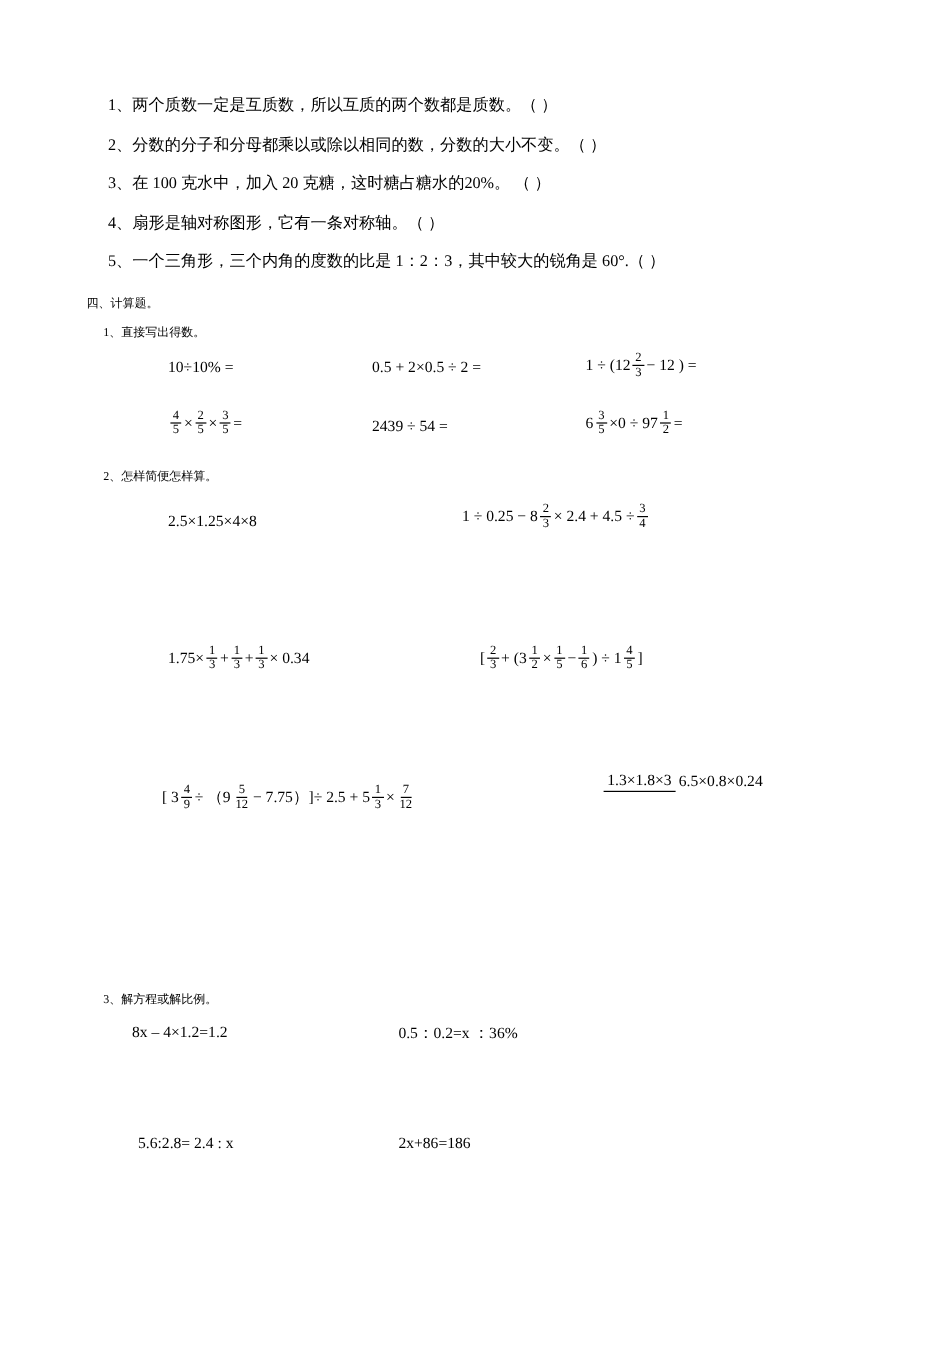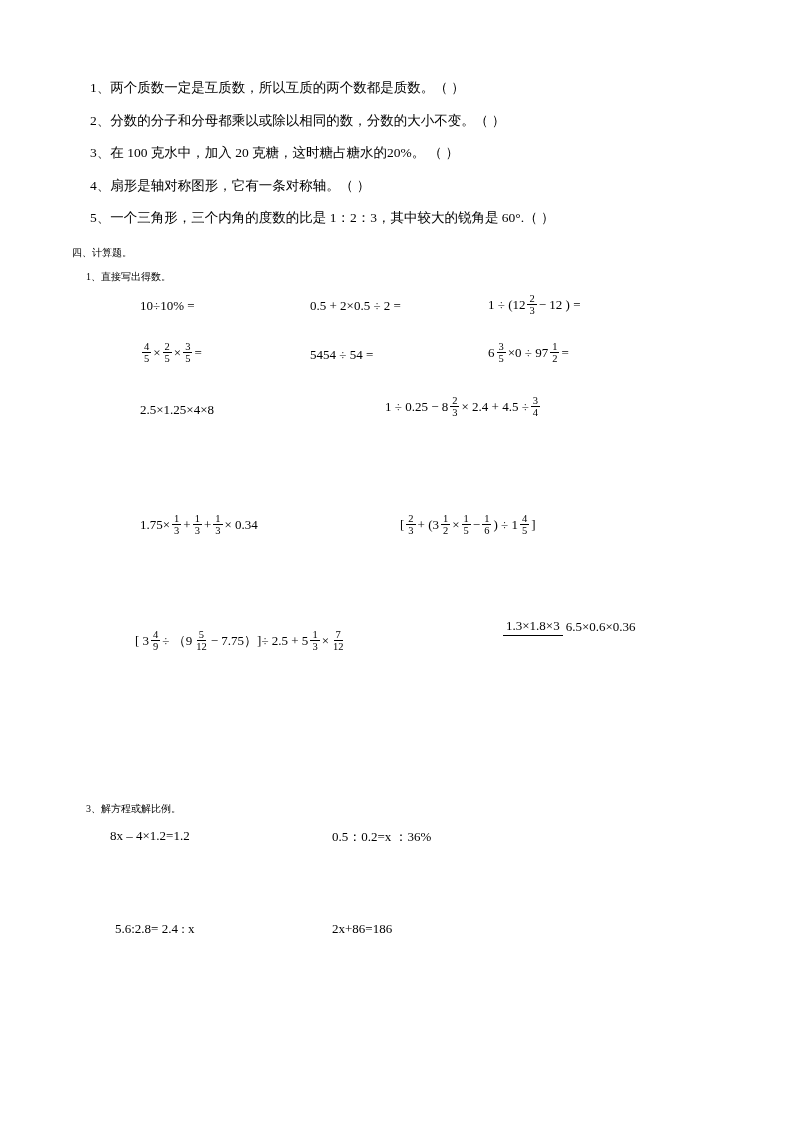--- a/index.html
+++ b/index.html
@@ -139,33 +139,34 @@
           <span class="d">5</span>
         </span><span>×</span><span class="frac">
           <span class="n">2</span>
           <span class="d">5</span>
         </span><span>×</span><span class="frac">
           <span class="n">3</span>
           <span class="d">5</span>
         </span><span>=</span>
     </div>
     <div class="expr" style="left:250px; top:5px;">
-      <span>5454 ÷ 54 =</span>
+      <span>2439 ÷ 54 =</span>
     </div>
     <div class="expr" style="left:428px; top:0px;">
       <span>6</span><span class="frac">
           <span class="n">3</span>
           <span class="d">5</span>
         </span><span>×0 ÷ 97</span><span class="frac">
           <span class="n">1</span>
           <span class="d">2</span>
         </span><span>=</span>
     </div>
   </div>
 
+  <div class="sub-title" style="margin-top:12px;">2、怎样简便怎样算。</div>
 
   <div class="expr-row" style="height:52px; margin-bottom:0;">
     <div class="expr" style="left:80px; top:12px;">
       <span>2.5×1.25×4×8</span>
     </div>
     <div class="expr" style="left:325px; top:6px;">
       <span>1 ÷ 0.25 − 8</span><span class="frac">
           <span class="n">2</span>
           <span class="d">3</span>
         </span><span>× 2.4 + 4.5 ÷</span><span class="frac">
@@ -220,21 +221,21 @@
           <span class="n">1</span>
           <span class="d">3</span>
         </span><span>×</span><span class="frac">
           <span class="n">7</span>
           <span class="d">12</span>
         </span>
     </div>
     <div class="expr" style="left:440px; top:66px;">
       <span class="bigfrac">
           <span class="n">1.3×1.8×3</span>
-          <span class="d">6.5×0.6×0.36</span>
+          <span class="d">6.5×0.8×0.24</span>
         </span>
     </div>
   </div>
 
   <div class="sub-title" style="margin-top:120px;">3、解方程或解比例。</div>
 
   <div class="expr-row" style="height:28px;">
     <div class="expr" style="left:50px; top:2px;">8x – 4×1.2=1.2</div>
     <div class="expr" style="left:272px; top:2px;">0.5：0.2=x ：36%</div>
   </div>

